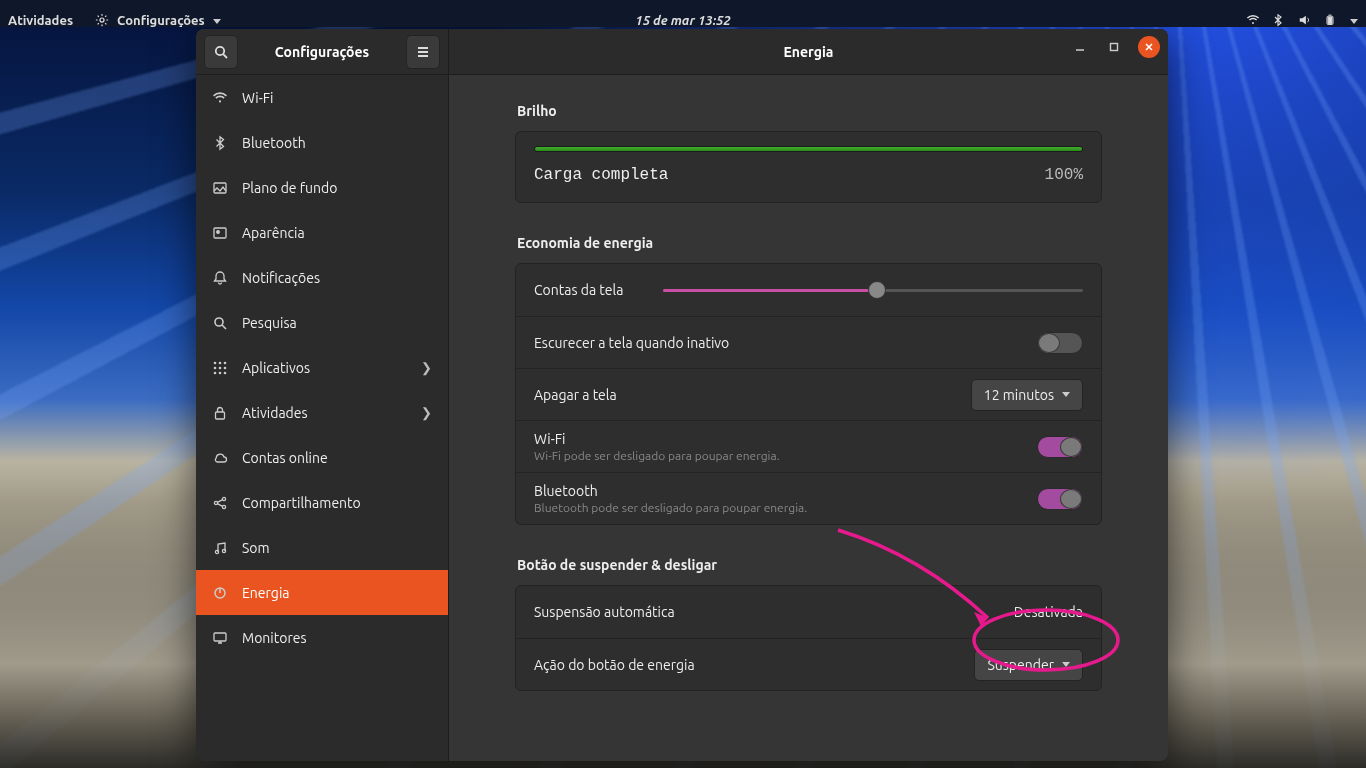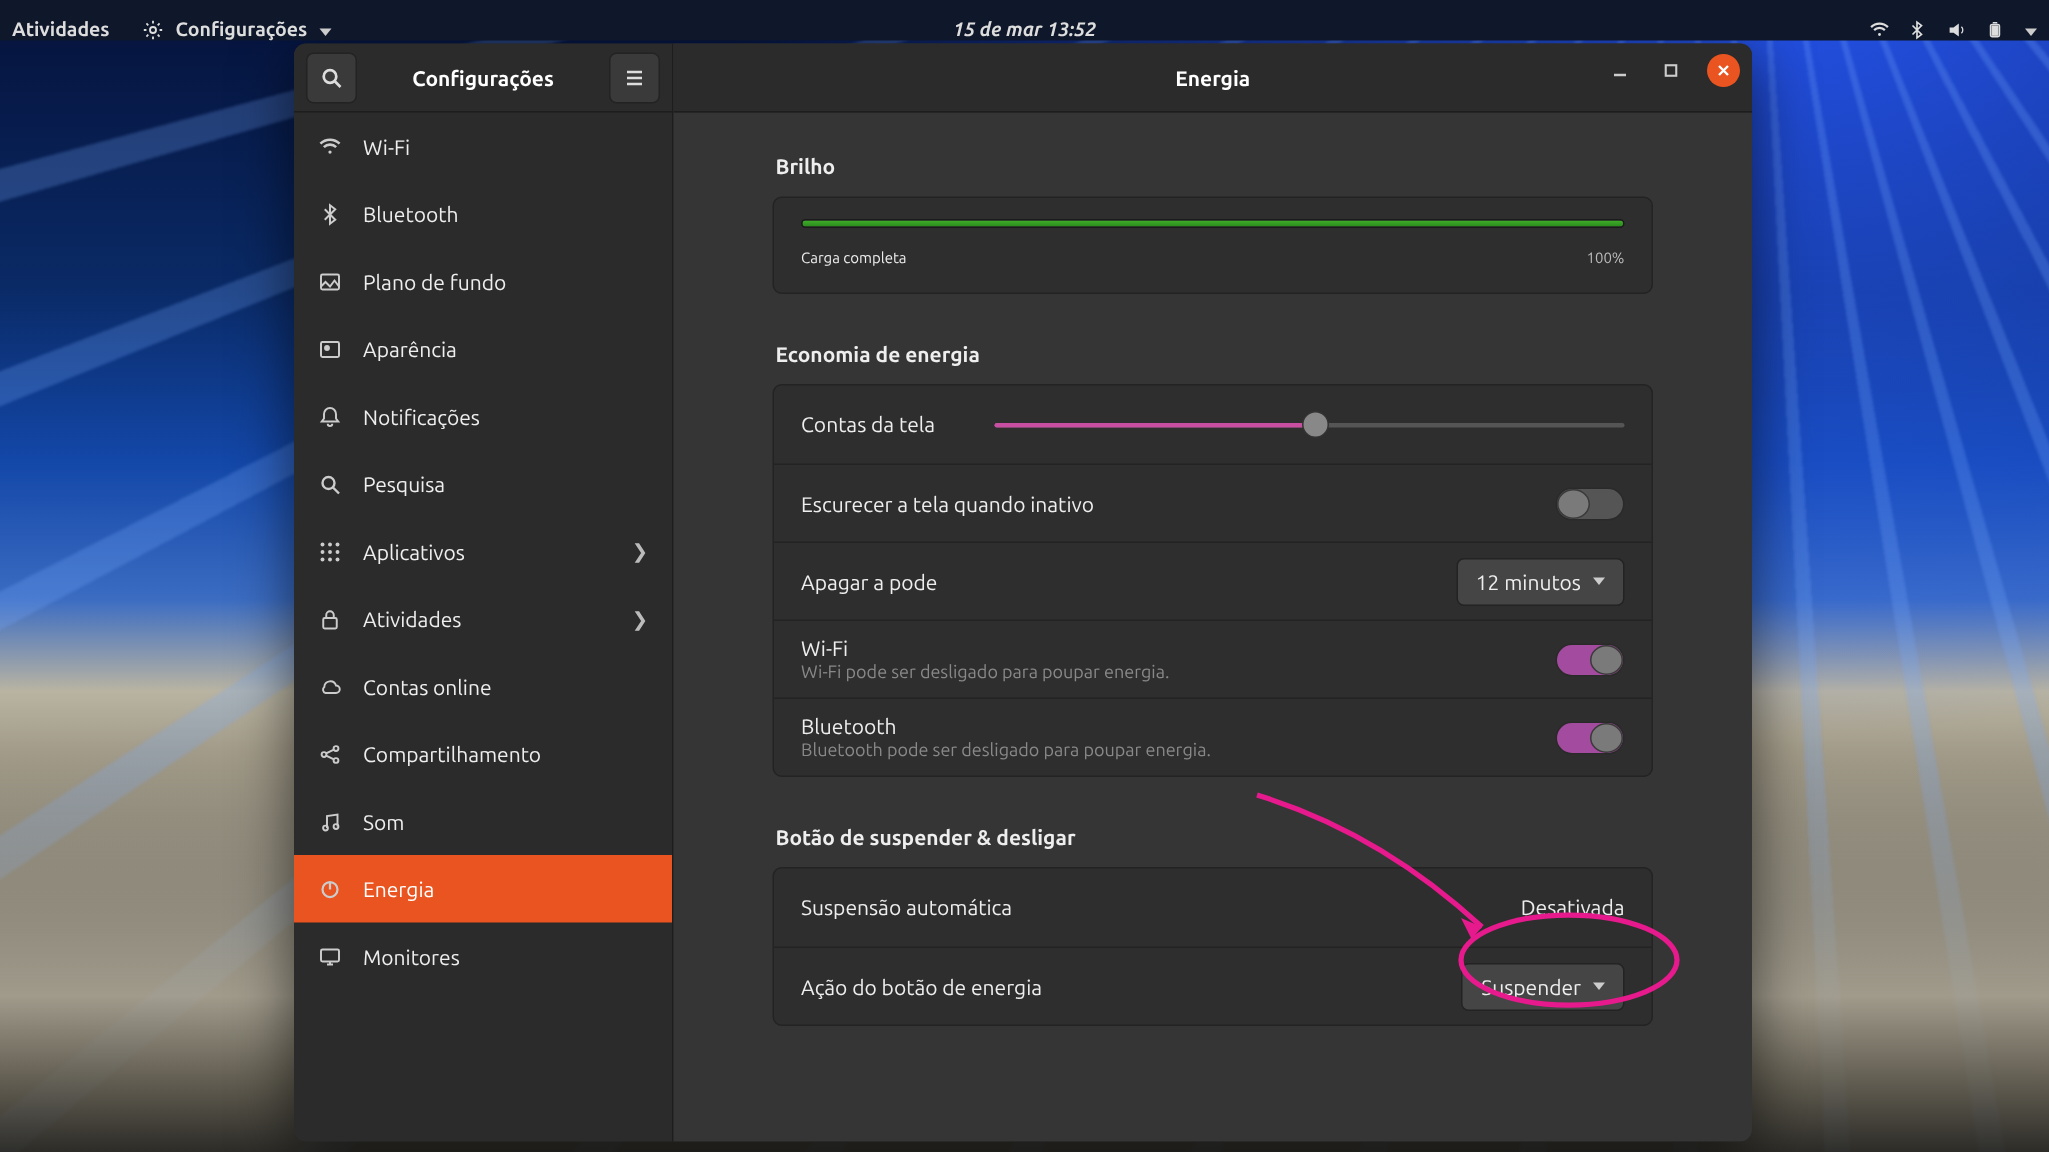--- a/index.html
+++ b/index.html
@@ -51,21 +51,21 @@
 .panel{border:1px solid #232323;border-radius:6px;background:#2e2e2e;margin-bottom:32px;}
 .row{display:flex;align-items:center;padding:0 18px;min-height:52px;font-size:14px;color:#eee;}
 .row+.row{border-top:1px solid #232323;}
 .row .label{flex:0 0 auto;}
 .row .sub{font-size:12px;color:#888;margin-top:2px;}
 .row .val{margin-left:auto;}
 
 .battery-panel{padding:14px 18px 18px;}
 .bar-track{height:6px;border:1px solid #1b1b1b;border-radius:3px;background:#222;margin-bottom:14px;overflow:hidden;}
 .bar-fill{height:100%;background:linear-gradient(#3fae2a,#2b8a1d);}
-.bat-row{display:flex;align-items:center;font-size:10px;}
+.bat-row{display:flex;align-items:center;font-size:16px;font-family:Liberation Mono, monospace;}
 .bat-row .pct{margin-left:auto;color:#bbb;}
 
 .combo{background:#454545;border:1px solid #232323;border-radius:5px;padding:7px 12px;display:flex;align-items:center;gap:8px;cursor:pointer;font-size:14px;}
 .combo .caret{border-left:4px solid transparent;border-right:4px solid transparent;border-top:5px solid #ccc;}
 
 .switch{width:46px;height:22px;border-radius:11px;background:#555;position:relative;border:1px solid #2a2a2a;cursor:pointer;}
 .switch .knob{position:absolute;top:0;left:0;width:22px;height:20px;border-radius:50%;background:#7a7a7a;border:1px solid #3a3a3a;}
 .switch.on{background:#a34b9e;}
 .switch.on .knob{left:auto;right:0;background:#7a7a7a;}
 
@@ -307,21 +307,21 @@
         </div>
         <div class="row">
           <span class="label">Escurecer a tela quando inativo</span>
           <div class="val">
               <div class="switch" id="sw-dim">
                 <div class="knob"></div>
               </div>
             </div>
         </div>
         <div class="row">
-          <span class="label">Apagar a pode</span>
+          <span class="label">Apagar a tela</span>
           <div class="val">
               <div class="combo">
                 <span>12 minutos</span>
                 <span class="caret"></span>
               </div>
             </div>
         </div>
         <div class="row">
           <div>
             <div class="label">Wi-Fi</div>

